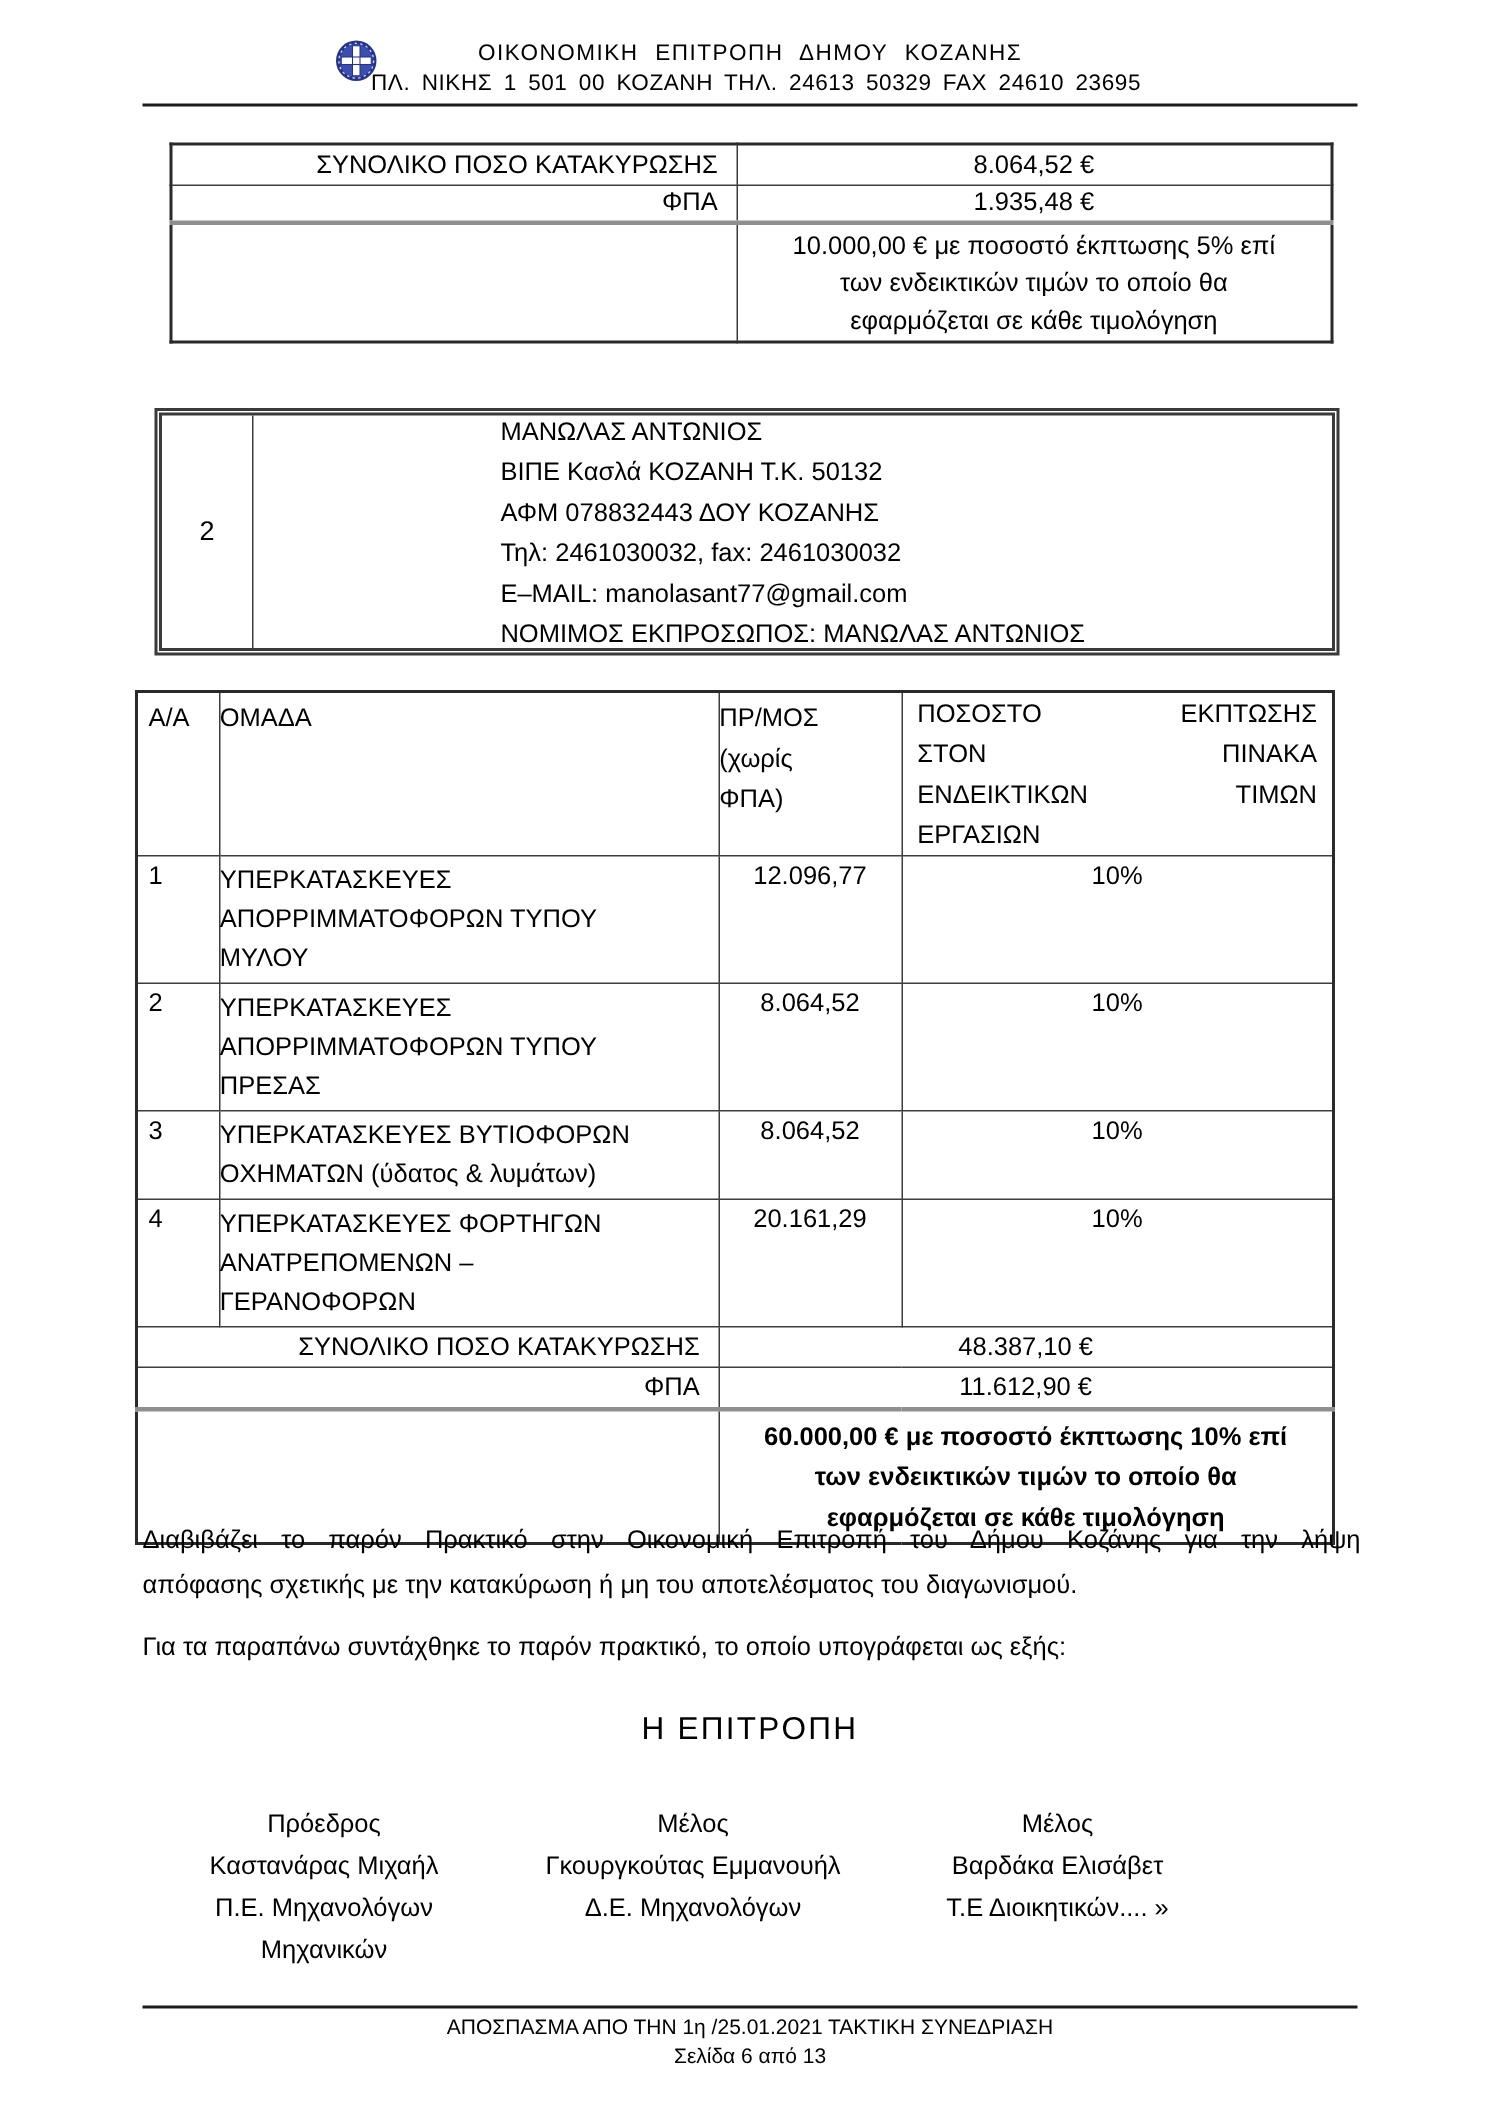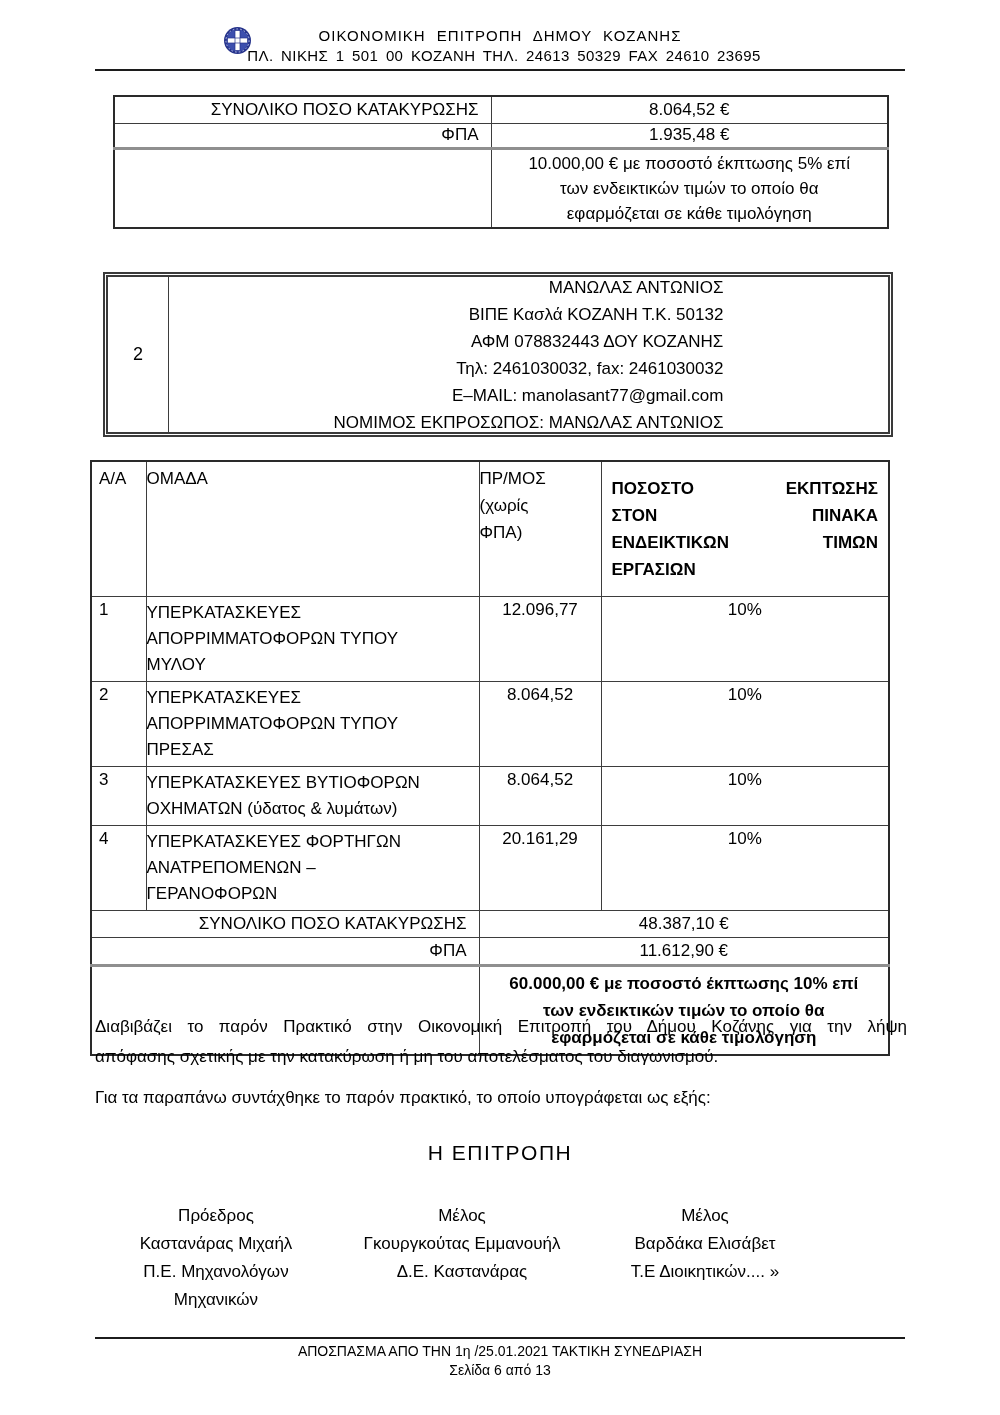--- a/index.html
+++ b/index.html
@@ -50,42 +50,42 @@
     display: flex;
   }
   .t2-index {
     width: 60px; border-right: 1px solid #3d3d3d;
     display: flex; align-items: center; justify-content: center;
     font-size: 18px;
   }
   .t2-body {
     flex: 1;
     display: flex; align-items: center; justify-content: center;
-    text-align: right; font-size: 17px; line-height: 27px;
+    text-align: left; font-size: 17px; line-height: 27px;
   }
 
   
   .t3 { top: 460px; left: 90px; width: 798px; border: 2px solid #2a2a2a; }
   .t3 td, .t3 th { border: 1px solid #3d3d3d; vertical-align: top; padding: 3px 0; }
   .t3 th { text-align: left; line-height: 27px; }
   .t3 .hrow th { height: 107px; }
   .t3 .num { padding-left: 7px; }
   .t3 .grp { line-height: 26px; }
   .t3 .amt { text-align: center; }
   .t3 .dsc { text-align: center; }
   .t3 .r1 td { height: 78px; }
   .t3 .r2 td { height: 78px; }
   .t3 .r3 td { height: 52px; }
   .t3 .r4 td { height: 80px; }
   .t3 .sum td { height: 27px; }
   .t3 .sum .lbl { text-align: right; padding-right: 12px; }
   .t3 .sum .val { text-align: center; }
   .t3 .note td { height: 85px; border-top: 3px solid #8f8f8f; line-height: 27px; font-weight: bold; }
   .t3 .note .val { text-align: center; }
-  .t3 .disc-hdr { padding: 13px 10px; font-weight: bold; }
+  .t3 .disc-hdr { padding: 0 10px; }
 
   
   .para1 { top: 1012px; left: 95px; width: 812px; font-size: 17px; line-height: 30px; }
   .para2 { top: 1088px; left: 95px; width: 812px; font-size: 17px; }
 
   
   .committee-title {
     top: 1141px; left: 0; width: 1000px; text-align: center;
     font-size: 21px; letter-spacing: 1.5px;
   }
@@ -227,21 +227,21 @@
 <div class="abs committee">
   <div class="member">
     <div>Πρόεδρος</div>
     <div>Καστανάρας Μιχαήλ</div>
     <div class="ml">Π.Ε. Μηχανολόγων
 Μηχανικών</div>
   </div>
   <div class="member">
     <div>Μέλος</div>
     <div>Γκουργκούτας Εμμανουήλ</div>
-    <div class="ml">Δ.Ε. Καστανάρας</div>
+    <div class="ml">Δ.Ε. Μηχανολόγων</div>
   </div>
   <div class="member">
     <div>Μέλος</div>
     <div>Βαρδάκα Ελισάβετ</div>
     <div class="ml">Τ.Ε Διοικητικών.... »</div>
   </div>
 </div>
 
 <div class="abs rule rule-bottom"></div>
 <div class="abs ftr-line1">ΑΠΟΣΠΑΣΜΑ ΑΠΟ ΤΗΝ 1η /25.01.2021  ΤΑΚΤΙΚΗ  ΣΥΝΕΔΡΙΑΣΗ</div>

